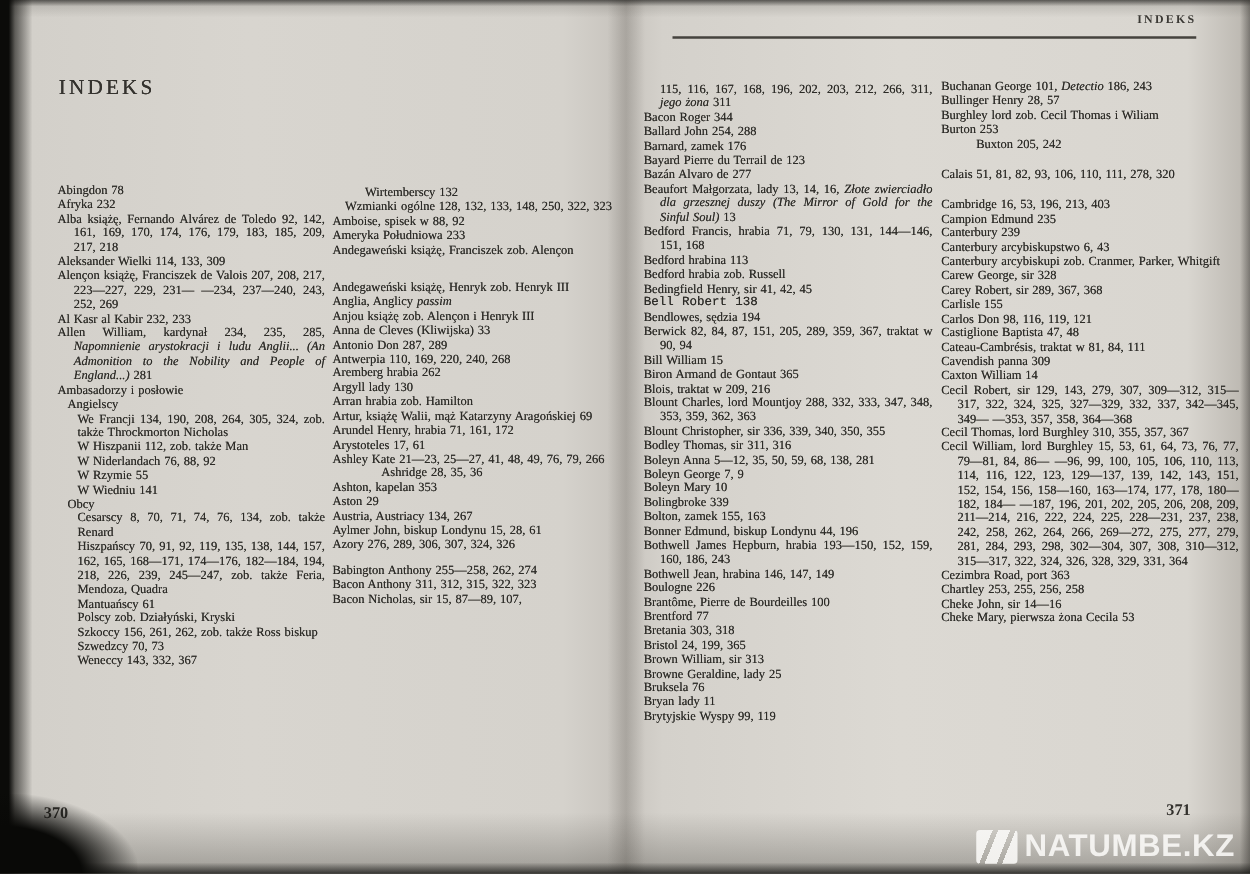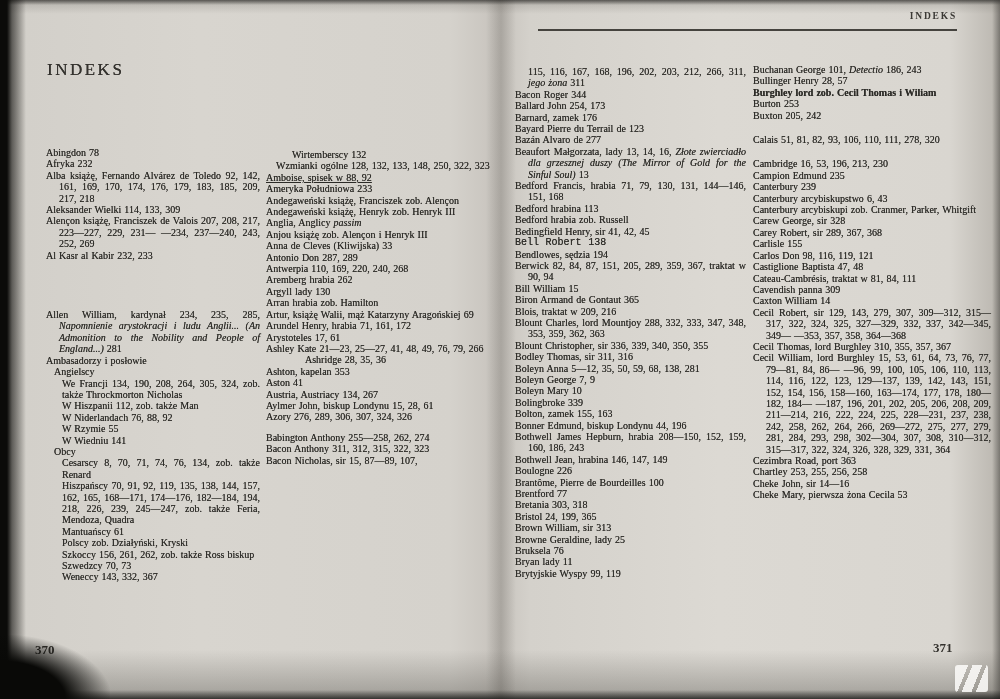--- a/index.html
+++ b/index.html
@@ -62,76 +62,76 @@
 
   <div>
     <h1 class="title">INDEKS</h1>
     <div class="col col-1">
         <p class="entry" style="padding-left: 13px; text-indent: -13px;"><span>Abingdon 78</span></p>
         <p class="entry" style="padding-left: 13px; text-indent: -13px;"><span>Afryka 232</span></p>
         <p class="entry" style="padding-left: 13px; text-indent: -13px;"><span>Alba książę, Fernando Alvárez de Toledo 92, 142, 161, 169, 170, 174, 176, 179, 183, 185, 209, 217, 218</span></p>
         <p class="entry" style="padding-left: 13px; text-indent: -13px;"><span>Aleksander Wielki 114, 133, 309</span></p>
         <p class="entry" style="padding-left: 13px; text-indent: -13px;"><span>Alençon książę, Franciszek de Valois 207, 208, 217, 223—227, 229, 231— —234, 237—240, 243, 252, 269</span></p>
         <p class="entry" style="padding-left: 13px; text-indent: -13px;"><span>Al Kasr al Kabir 232, 233</span></p>
-        <p class="entry" style="padding-left: 13px; text-indent: -13px; margin-top: 48px;"><span>Allen William, kardynał 234, 235, 285, </span><span class="it">Napomnienie arystokracji i ludu Anglii... (An Admonition to the Nobility and People of England...)</span><span> 281</span></p>
+        <p class="entry" style="padding-left: 13px; text-indent: -13px;"><span>Allen William, kardynał 234, 235, 285, </span><span class="it">Napomnienie arystokracji i ludu Anglii... (An Admonition to the Nobility and People of England...)</span><span> 281</span></p>
         <p class="entry" style="padding-left: 13px; text-indent: -13px;"><span>Ambasadorzy i posłowie</span></p>
         <p class="entry" style="padding-left: 8px; text-indent: 0px;"><span>Angielscy</span></p>
         <p class="entry" style="padding-left: 16px; text-indent: 0px;"><span>We Francji 134, 190, 208, 264, 305, 324, zob. także Throckmorton Nicholas</span></p>
         <p class="entry" style="padding-left: 16px; text-indent: 0px;"><span>W Hiszpanii 112, zob. także Man</span></p>
         <p class="entry" style="padding-left: 16px; text-indent: 0px;"><span>W Niderlandach 76, 88, 92</span></p>
         <p class="entry" style="padding-left: 16px; text-indent: 0px;"><span>W Rzymie 55</span></p>
         <p class="entry" style="padding-left: 16px; text-indent: 0px;"><span>W Wiedniu 141</span></p>
         <p class="entry" style="padding-left: 8px; text-indent: 0px;"><span>Obcy</span></p>
         <p class="entry" style="padding-left: 16px; text-indent: 0px;"><span>Cesarscy 8, 70, 71, 74, 76, 134, zob. także Renard</span></p>
         <p class="entry" style="padding-left: 16px; text-indent: 0px;"><span>Hiszpańscy 70, 91, 92, 119, 135, 138, 144, 157, 162, 165, 168—171, 174—176, 182—184, 194, 218, 226, 239, 245—247, zob. także Feria, Mendoza, Quadra</span></p>
         <p class="entry" style="padding-left: 16px; text-indent: 0px;"><span>Mantuańscy 61</span></p>
         <p class="entry" style="padding-left: 16px; text-indent: 0px;"><span>Polscy zob. Działyński, Kryski</span></p>
         <p class="entry" style="padding-left: 16px; text-indent: 0px;"><span>Szkoccy 156, 261, 262, zob. także Ross biskup</span></p>
         <p class="entry" style="padding-left: 16px; text-indent: 0px;"><span>Szwedzcy 70, 73</span></p>
         <p class="entry" style="padding-left: 16px; text-indent: 0px;"><span>Weneccy 143, 332, 367</span></p>
       </div>
     <div class="col col-2">
         <p class="entry" style="padding-left: 26px; text-indent: 0px;"><span>Wirtemberscy 132</span></p>
         <p class="entry" style="padding-left: 23px; text-indent: -13px;"><span>Wzmianki ogólne 128, 132, 133, 148, 250, 322, 323</span></p>
-        <p class="entry" style="padding-left: 13px; text-indent: -13px; text-decoration: underline;"><span>Amboise, spisek w 88, 92</span></p>
+        <p class="entry" style="padding-left: 13px; text-indent: -13px;"><span>Amboise, spisek w 88, 92</span></p>
         <p class="entry" style="padding-left: 13px; text-indent: -13px;"><span>Ameryka Południowa 233</span></p>
         <p class="entry" style="padding-left: 13px; text-indent: -13px;"><span>Andegaweński książę, Franciszek zob. Alençon</span></p>
-        <p class="entry" style="padding-left: 13px; text-indent: -13px;"><span>Andegaweński książę, Henryk zob. Henryk III</span></p>
+        <p class="entry" style="padding-left: 13px; text-indent: -13px; margin-top: 19px;"><span>Andegaweński książę, Henryk zob. Henryk III</span></p>
         <p class="entry" style="padding-left: 13px; text-indent: -13px;"><span>Anglia, Anglicy </span><span class="it">passim</span></p>
         <p class="entry" style="padding-left: 13px; text-indent: -13px;"><span>Anjou książę zob. Alençon i Henryk III</span></p>
         <p class="entry" style="padding-left: 13px; text-indent: -13px;"><span>Anna de Cleves (Kliwijska) 33</span></p>
         <p class="entry" style="padding-left: 13px; text-indent: -13px;"><span>Antonio Don 287, 289</span></p>
         <p class="entry" style="padding-left: 13px; text-indent: -13px;"><span>Antwerpia 110, 169, 220, 240, 268</span></p>
         <p class="entry" style="padding-left: 13px; text-indent: -13px;"><span>Aremberg hrabia 262</span></p>
         <p class="entry" style="padding-left: 13px; text-indent: -13px;"><span>Argyll lady 130</span></p>
         <p class="entry" style="padding-left: 13px; text-indent: -13px;"><span>Arran hrabia zob. Hamilton</span></p>
         <p class="entry" style="padding-left: 13px; text-indent: -13px;"><span>Artur, książę Walii, mąż Katarzyny Aragońskiej 69</span></p>
         <p class="entry" style="padding-left: 13px; text-indent: -13px;"><span>Arundel Henry, hrabia 71, 161, 172</span></p>
         <p class="entry" style="padding-left: 13px; text-indent: -13px;"><span>Arystoteles 17, 61</span></p>
         <p class="entry" style="padding-left: 13px; text-indent: -13px;"><span>Ashley Kate 21—23, 25—27, 41, 48, 49, 76, 79, 266</span></p>
         <p class="entry" style="padding-left: 13px; text-indent: -13px; margin-left: 39px;"><span>Ashridge 28, 35, 36</span></p>
         <p class="entry" style="padding-left: 13px; text-indent: -13px;"><span>Ashton, kapelan 353</span></p>
-        <p class="entry" style="padding-left: 13px; text-indent: -13px;"><span>Aston 41</span></p>
+        <p class="entry" style="padding-left: 13px; text-indent: -13px;"><span>Aston 29</span></p>
         <p class="entry" style="padding-left: 13px; text-indent: -13px;"><span>Austria, Austriacy 134, 267</span></p>
         <p class="entry" style="padding-left: 13px; text-indent: -13px;"><span>Aylmer John, biskup Londynu 15, 28, 61</span></p>
         <p class="entry" style="padding-left: 13px; text-indent: -13px;"><span>Azory 276, 289, 306, 307, 324, 326</span></p>
         <p class="entry" style="padding-left: 13px; text-indent: -13px; margin-top: 9px;"><span>Babington Anthony 255—258, 262, 274</span></p>
         <p class="entry" style="padding-left: 13px; text-indent: -13px;"><span>Bacon Anthony 311, 312, 315, 322, 323</span></p>
         <p class="entry" style="padding-left: 13px; text-indent: -13px;"><span>Bacon Nicholas, sir 15, 87—89, 107,</span></p>
       </div>
     <div class="pagenum pagenum-left">370</div>
   </div>
 
   <div>
     <div class="running-header">INDEKS</div>
     <div class="header-rule"></div>
     <div class="col col-3">
         <p class="entry" style="padding-left: 13px; text-indent: 0px;"><span>115, 116, 167, 168, 196, 202, 203, 212, 266, 311, </span><span class="it">jego żona</span><span> 311</span></p>
         <p class="entry" style="padding-left: 13px; text-indent: -13px;"><span>Bacon Roger 344</span></p>
-        <p class="entry" style="padding-left: 13px; text-indent: -13px;"><span>Ballard John 254, 173</span></p>
+        <p class="entry" style="padding-left: 13px; text-indent: -13px;"><span>Ballard John 254, 288</span></p>
         <p class="entry" style="padding-left: 13px; text-indent: -13px;"><span>Barnard, zamek 176</span></p>
         <p class="entry" style="padding-left: 13px; text-indent: -13px;"><span>Bayard Pierre du Terrail de 123</span></p>
         <p class="entry" style="padding-left: 13px; text-indent: -13px;"><span>Bazán Alvaro de 277</span></p>
         <p class="entry" style="padding-left: 13px; text-indent: -13px;"><span>Beaufort Małgorzata, lady 13, 14, 16, </span><span class="it">Złote zwierciadło dla grzesznej duszy (The Mirror of Gold for the Sinful Soul)</span><span> 13</span></p>
         <p class="entry" style="padding-left: 13px; text-indent: -13px;"><span>Bedford Francis, hrabia 71, 79, 130, 131, 144—146, 151, 168</span></p>
         <p class="entry" style="padding-left: 13px; text-indent: -13px;"><span>Bedford hrabina 113</span></p>
         <p class="entry" style="padding-left: 13px; text-indent: -13px;"><span>Bedford hrabia zob. Russell</span></p>
         <p class="entry" style="padding-left: 13px; text-indent: -13px;"><span>Bedingfield Henry, sir 41, 42, 45</span></p>
         <p class="entry" style="padding-left: 13px; text-indent: -13px; font-family: Liberation Mono, monospace;"><span>Bell Robert 138</span></p>
         <p class="entry" style="padding-left: 13px; text-indent: -13px;"><span>Bendlowes, sędzia 194</span></p>
@@ -141,41 +141,41 @@
         <p class="entry" style="padding-left: 13px; text-indent: -13px;"><span>Blois, traktat w 209, 216</span></p>
         <p class="entry" style="padding-left: 13px; text-indent: -13px;"><span>Blount Charles, lord Mountjoy 288, 332, 333, 347, 348, 353, 359, 362, 363</span></p>
         <p class="entry" style="padding-left: 13px; text-indent: -13px;"><span>Blount Christopher, sir 336, 339, 340, 350, 355</span></p>
         <p class="entry" style="padding-left: 13px; text-indent: -13px;"><span>Bodley Thomas, sir 311, 316</span></p>
         <p class="entry" style="padding-left: 13px; text-indent: -13px;"><span>Boleyn Anna 5—12, 35, 50, 59, 68, 138, 281</span></p>
         <p class="entry" style="padding-left: 13px; text-indent: -13px;"><span>Boleyn George 7, 9</span></p>
         <p class="entry" style="padding-left: 13px; text-indent: -13px;"><span>Boleyn Mary 10</span></p>
         <p class="entry" style="padding-left: 13px; text-indent: -13px;"><span>Bolingbroke 339</span></p>
         <p class="entry" style="padding-left: 13px; text-indent: -13px;"><span>Bolton, zamek 155, 163</span></p>
         <p class="entry" style="padding-left: 13px; text-indent: -13px;"><span>Bonner Edmund, biskup Londynu 44, 196</span></p>
-        <p class="entry" style="padding-left: 13px; text-indent: -13px;"><span>Bothwell James Hepburn, hrabia 208—150, 152, 159, 160, 186, 243</span></p>
+        <p class="entry" style="padding-left: 13px; text-indent: -13px;"><span>Bothwell James Hepburn, hrabia 193—150, 152, 159, 160, 186, 243</span></p>
         <p class="entry" style="padding-left: 13px; text-indent: -13px;"><span>Bothwell Jean, hrabina 146, 147, 149</span></p>
         <p class="entry" style="padding-left: 13px; text-indent: -13px;"><span>Boulogne 226</span></p>
         <p class="entry" style="padding-left: 13px; text-indent: -13px;"><span>Brantôme, Pierre de Bourdeilles 100</span></p>
         <p class="entry" style="padding-left: 13px; text-indent: -13px;"><span>Brentford 77</span></p>
         <p class="entry" style="padding-left: 13px; text-indent: -13px;"><span>Bretania 303, 318</span></p>
         <p class="entry" style="padding-left: 13px; text-indent: -13px;"><span>Bristol 24, 199, 365</span></p>
         <p class="entry" style="padding-left: 13px; text-indent: -13px;"><span>Brown William, sir 313</span></p>
         <p class="entry" style="padding-left: 13px; text-indent: -13px;"><span>Browne Geraldine, lady 25</span></p>
         <p class="entry" style="padding-left: 13px; text-indent: -13px;"><span>Bruksela 76</span></p>
         <p class="entry" style="padding-left: 13px; text-indent: -13px;"><span>Bryan lady 11</span></p>
         <p class="entry" style="padding-left: 13px; text-indent: -13px;"><span>Brytyjskie Wyspy 99, 119</span></p>
       </div>
     <div class="col col-4">
         <p class="entry" style="padding-left: 13px; text-indent: -13px;"><span>Buchanan George 101, </span><span class="it">Detectio</span><span> 186, 243</span></p>
         <p class="entry" style="padding-left: 13px; text-indent: -13px;"><span>Bullinger Henry 28, 57</span></p>
-        <p class="entry" style="padding-left: 13px; text-indent: -13px; font-weight: bold;"><span>Burghley lord zob. Cecil Thomas i Wiliam</span></p>
+        <p class="entry" style="padding-left: 13px; text-indent: -13px;"><span>Burghley lord zob. Cecil Thomas i Wiliam</span></p>
         <p class="entry" style="padding-left: 13px; text-indent: -13px;"><span>Burton 253</span></p>
-        <p class="entry" style="padding-left: 13px; text-indent: -13px;"><span>Buxton 205, 242</span></p>
+        <p class="entry" style="padding-left: 13px; text-indent: -13px; margin-left: 28px;"><span>Buxton 205, 242</span></p>
         <p class="entry" style="padding-left: 13px; text-indent: -13px; margin-top: 13px;"><span>Calais 51, 81, 82, 93, 106, 110, 111, 278, 320</span></p>
-        <p class="entry" style="padding-left: 13px; text-indent: -13px; margin-top: 13px;"><span>Cambridge 16, 53, 196, 213, 230</span></p>
+        <p class="entry" style="padding-left: 13px; text-indent: -13px; margin-top: 13px;"><span>Cambridge 16, 53, 196, 213, 403</span></p>
         <p class="entry" style="padding-left: 13px; text-indent: -13px;"><span>Campion Edmund 235</span></p>
         <p class="entry" style="padding-left: 13px; text-indent: -13px;"><span>Canterbury 239</span></p>
         <p class="entry" style="padding-left: 13px; text-indent: -13px;"><span>Canterbury arcybiskupstwo 6, 43</span></p>
         <p class="entry" style="padding-left: 13px; text-indent: -13px;"><span>Canterbury arcybiskupi zob. Cranmer, Parker, Whitgift</span></p>
         <p class="entry" style="padding-left: 13px; text-indent: -13px;"><span>Carew George, sir 328</span></p>
         <p class="entry" style="padding-left: 13px; text-indent: -13px;"><span>Carey Robert, sir 289, 367, 368</span></p>
         <p class="entry" style="padding-left: 13px; text-indent: -13px;"><span>Carlisle 155</span></p>
         <p class="entry" style="padding-left: 13px; text-indent: -13px;"><span>Carlos Don 98, 116, 119, 121</span></p>
         <p class="entry" style="padding-left: 13px; text-indent: -13px;"><span>Castiglione Baptista 47, 48</span></p>
         <p class="entry" style="padding-left: 13px; text-indent: -13px;"><span>Cateau-Cambrésis, traktat w 81, 84, 111</span></p>
@@ -193,14 +193,15 @@
   </div>
 
   <div class="edge-top"></div>
   <div class="edge-right"></div>
   <div class="edge-bottom"></div>
   <div class="edge-left"></div>
   <div class="corner-bl"></div>
 
   <div class="watermark">
     <span class="wm-logo"></span>
+    <span class="wm-text">NATUMBE.KZ</span>
   </div>
 </div>
 
 </body></html>

